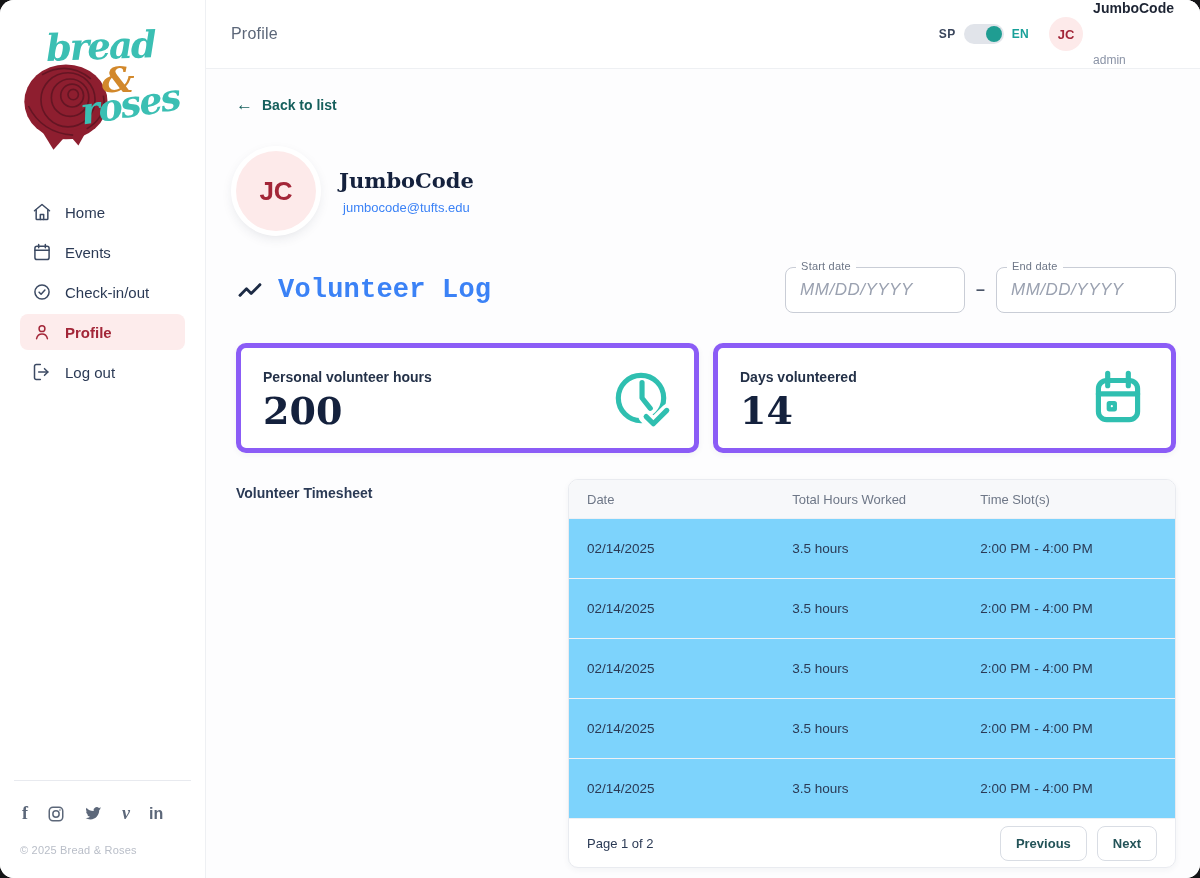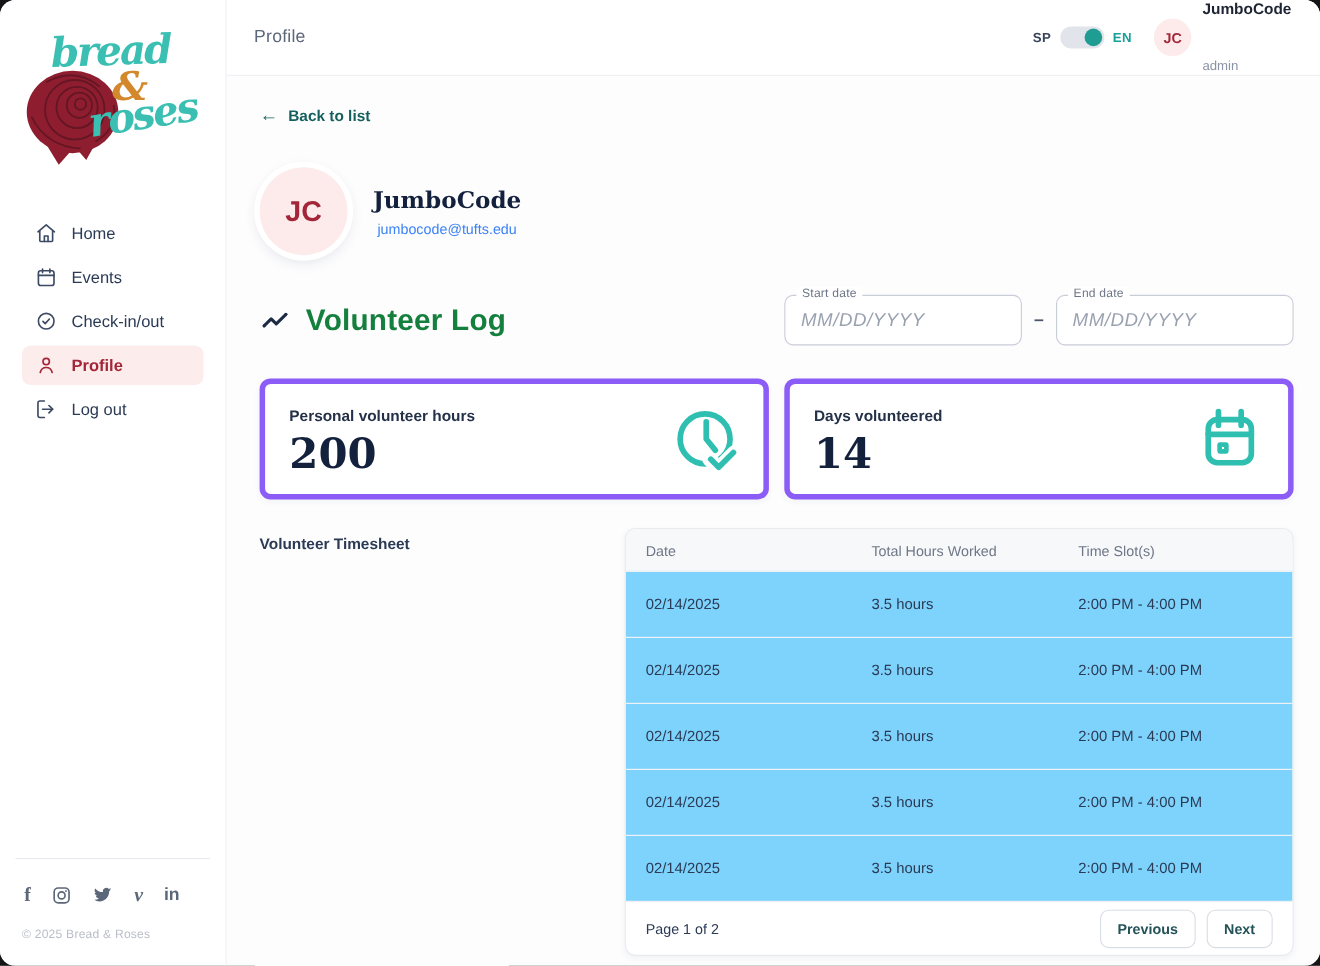--- a/index.html
+++ b/index.html
@@ -119,26 +119,26 @@
     font-size:21px; color:#14213d;
   }
   .profile-email { margin-top:7px; font-size:13px; color:#3b82f6;text-align:center; }
 
   .log-row {
     margin-top:36px;
     display:flex; align-items:center; justify-content:space-between;
   }
   .log-title { display:flex; align-items:center; gap:14px; }
   .log-title h1 {
-    font-family:Liberation Sans, sans-serif; font-weight:bold;
-    font-size:27px; color:#15803d; letter-spacing:.2px;
+    font-family:Liberation Mono, monospace; font-weight:bold;
+    font-size:27px; color:#3b82f6; letter-spacing:.2px;
   }
   .date-range { display:flex; align-items:center; gap:11px; }
   .datefield {
-    position:relative; width:216px; height:46px;
+    position:relative; width:180px; height:46px;
     border:1px solid #c9cdd6; border-radius:8px; background:#ffffff;
   }
   .datefield label {
     position:absolute; top:-8px; left:10px;
     background:#ffffff; padding:0 5px;
     font-size:11px; color:#6e7787; letter-spacing:.2px;
   }
   .datefield input {
     width:100%; height:100%; border:none; outline:none; background:transparent;
     padding:0 14px; font-size:17px; color:#701a75;

